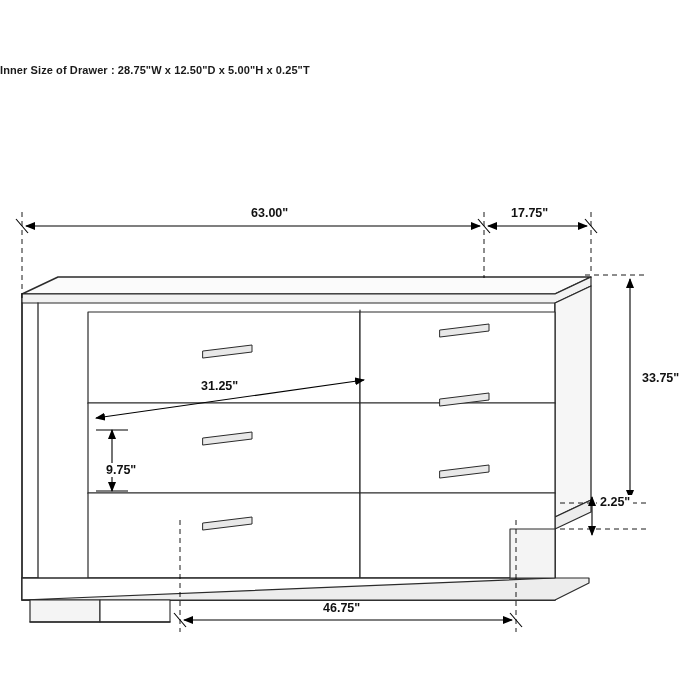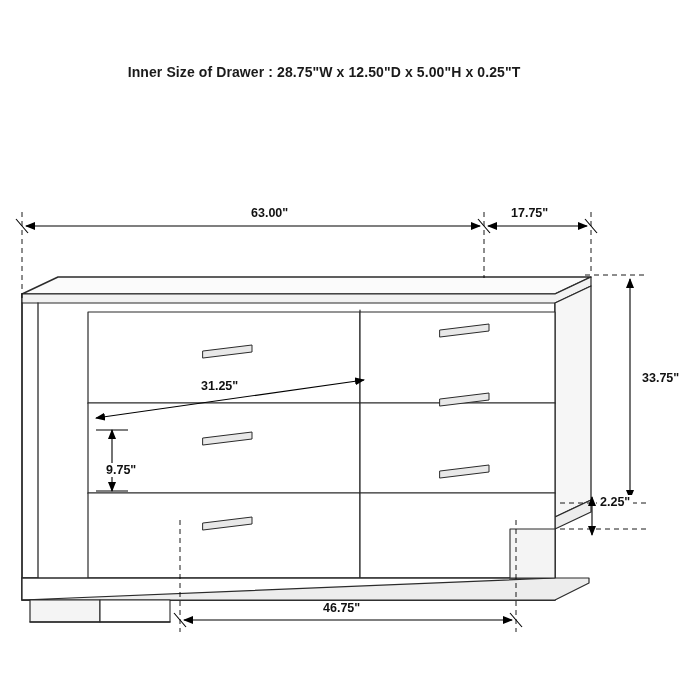--- a/index.html
+++ b/index.html
@@ -18,22 +18,21 @@
   #stage {
     position: relative;
     width: 700px;
     height: 700px;
   }
   #title {
     position: absolute;
     top: 64px;
     left: 0;
     width: 648px;
-    text-align: center;
-    font-size: 14px;
+    font-size: 11px;
     font-weight: bold;
     letter-spacing: 0.1px;
     color: #1a1a1a;
   }
   svg#diagram {
     position: absolute;
     top: 0;
     left: 0;
     width: 700px;
     height: 700px;

